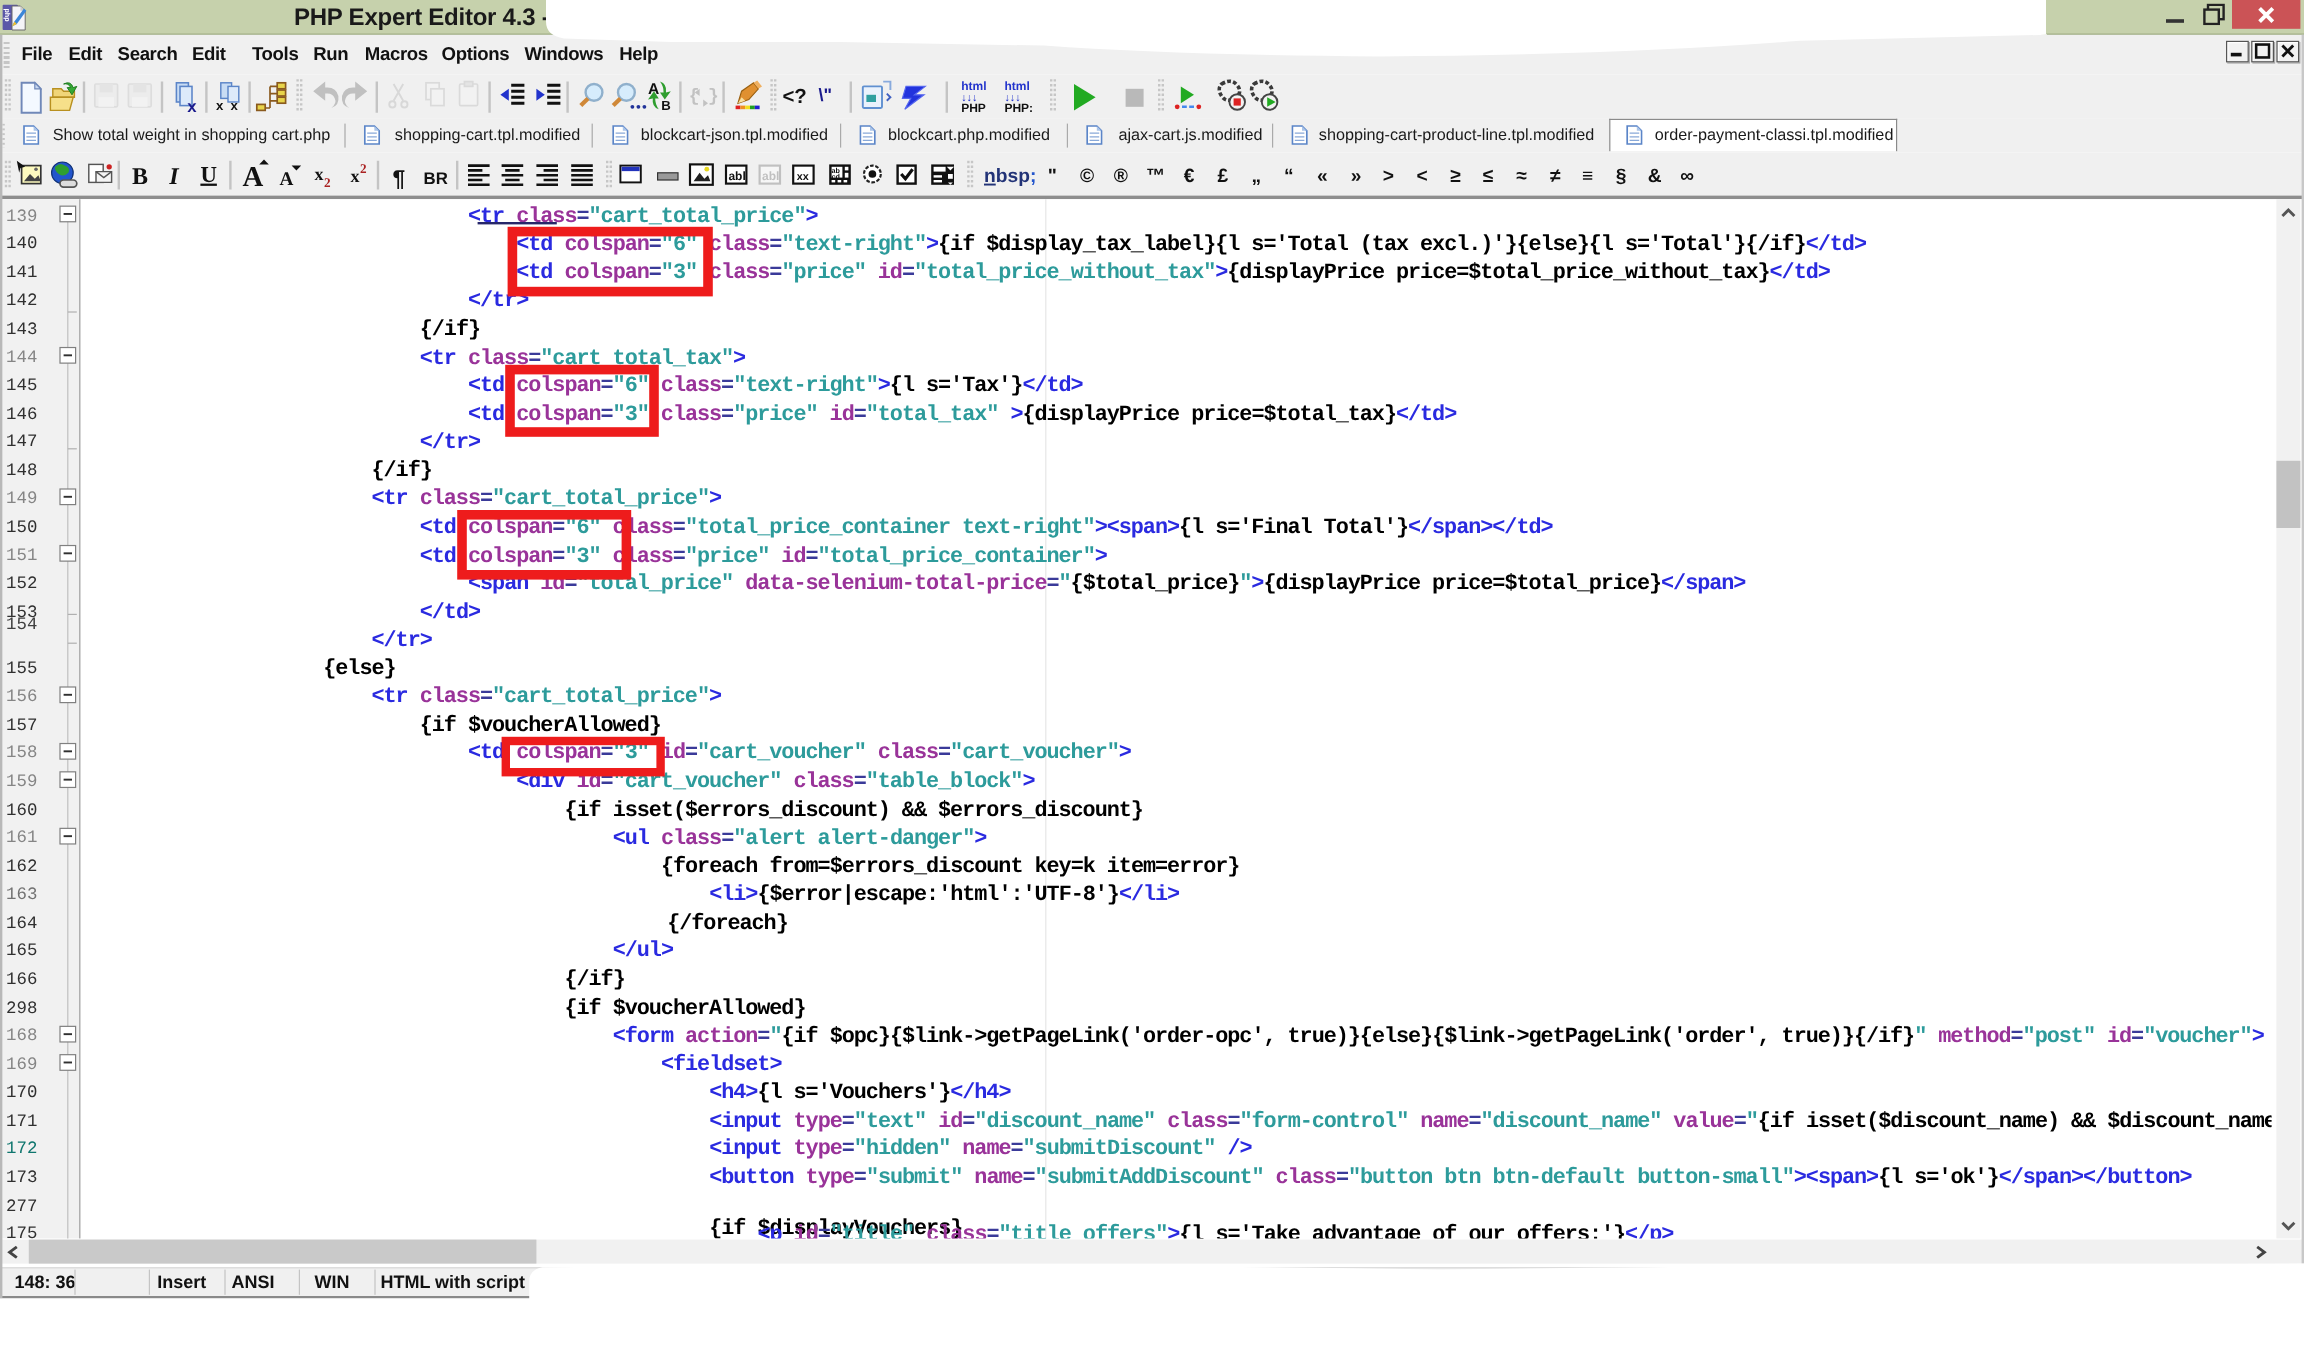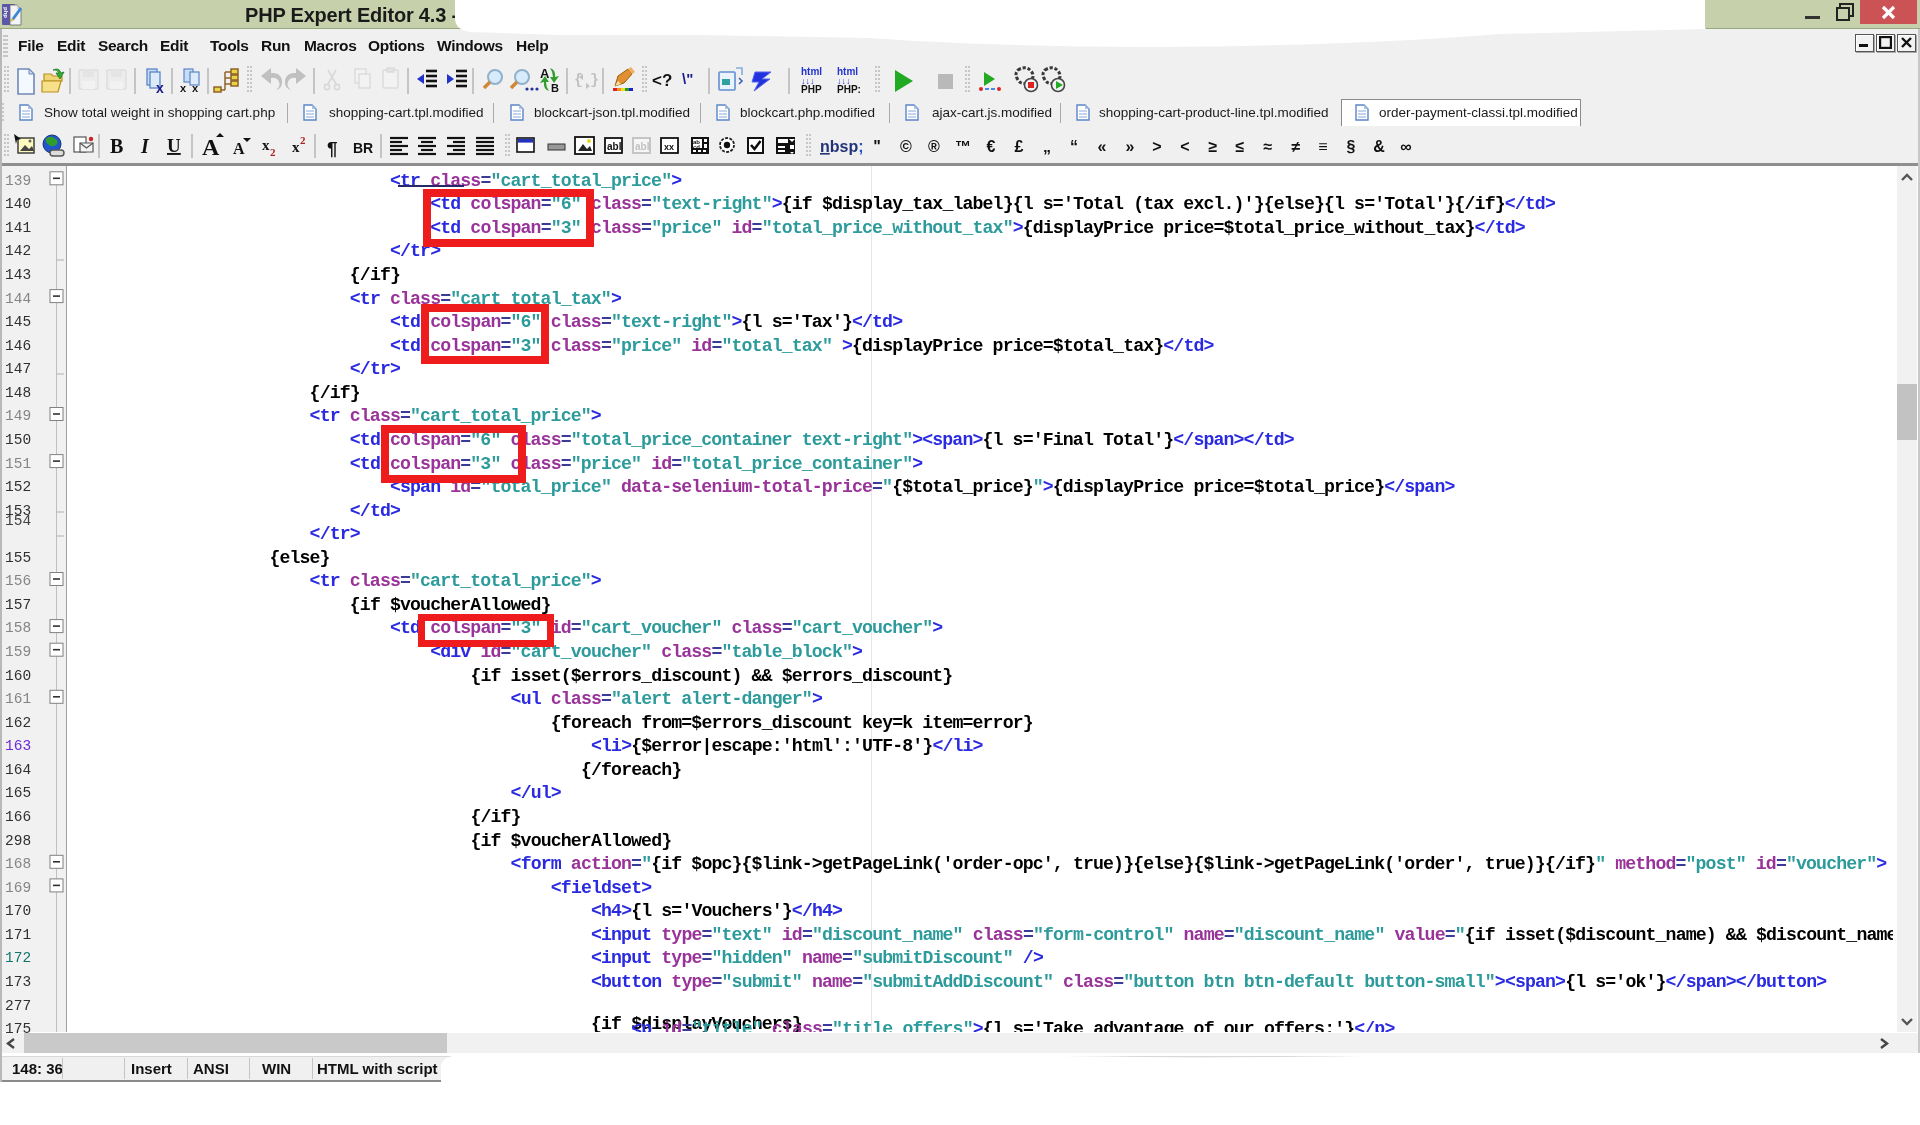--- a/index.html
+++ b/index.html
@@ -459,21 +459,21 @@
 <div class="gn" style="top:496.5px;color:#303030">153</div>
 <div class="gn" style="top:507px;color:#404040">154</div>
 <div class="gn" style="top:543.6px;color:#303030">155</div>
 <div class="gn" style="top:567.2px;color:#858585">156</div>
 <div class="gn" style="top:590.8px;color:#303030">157</div>
 <div class="gn" style="top:614.3px;color:#858585">158</div>
 <div class="gn" style="top:637.9px;color:#858585">159</div>
 <div class="gn" style="top:661.5px;color:#303030">160</div>
 <div class="gn" style="top:685.1px;color:#858585">161</div>
 <div class="gn" style="top:708.6px;color:#303030">162</div>
-<div class="gn" style="top:732.2px;color:#6d28d9">163</div>
+<div class="gn" style="top:732.2px;color:#737373">163</div>
 <div class="gn" style="top:755.8px;color:#303030">164</div>
 <div class="gn" style="top:779.3px;color:#303030">165</div>
 <div class="gn" style="top:802.9px;color:#303030">166</div>
 <div class="gn" style="top:826.5px;color:#303030">298</div>
 <div class="gn" style="top:850.1px;color:#858585">168</div>
 <div class="gn" style="top:873.6px;color:#858585">169</div>
 <div class="gn" style="top:897.2px;color:#303030">170</div>
 <div class="gn" style="top:920.8px;color:#303030">171</div>
 <div class="gn" style="top:944.3px;color:#0f766e">172</div>
 <div class="gn" style="top:967.9px;color:#303030">173</div>
@@ -527,21 +527,21 @@
 <div class="cl" style="top:520.1px;left:309.6px"><span style="color:#2a2ae0">&lt;/tr</span><span style="color:#2a2ae0">&gt;</span></div>
 <div class="cl" style="top:543.6px;left:269.4px"><span style="color:#000000">{else}</span></div>
 <div class="cl" style="top:567.2px;left:309.6px"><span style="color:#2a2ae0">&lt;tr</span><span style="color:#000000"> </span><span style="color:#993399">class</span><span style="color:#3a3a99">=</span><span style="color:#2d9b9b">"</span><span style="color:#2d9b9b">cart_total_price</span><span style="color:#2d9b9b">"</span><span style="color:#2a2ae0">&gt;</span></div>
 <div class="cl" style="top:590.8px;left:349.8px"><span style="color:#000000">{if $voucherAllowed}</span></div>
 <div class="cl" style="top:614.3px;left:390.0px"><span style="color:#2a2ae0">&lt;td</span><span style="color:#000000"> </span><span style="color:#993399">colspan</span><span style="color:#3a3a99">=</span><span style="color:#2d9b9b">"</span><span style="color:#2d9b9b">3</span><span style="color:#2d9b9b">"</span><span style="color:#000000"> </span><span style="color:#993399">id</span><span style="color:#3a3a99">=</span><span style="color:#2d9b9b">"</span><span style="color:#2d9b9b">cart_voucher</span><span style="color:#2d9b9b">"</span><span style="color:#000000"> </span><span style="color:#993399">class</span><span style="color:#3a3a99">=</span><span style="color:#2d9b9b">"</span><span style="color:#2d9b9b">cart_voucher</span><span style="color:#2d9b9b">"</span><span style="color:#2a2ae0">&gt;</span></div>
 <div class="cl" style="top:637.9px;left:430.2px"><span style="color:#2a2ae0">&lt;div</span><span style="color:#000000"> </span><span style="color:#993399">id</span><span style="color:#3a3a99">=</span><span style="color:#2d9b9b">"</span><span style="color:#2d9b9b">cart_voucher</span><span style="color:#2d9b9b">"</span><span style="color:#000000"> </span><span style="color:#993399">class</span><span style="color:#3a3a99">=</span><span style="color:#2d9b9b">"</span><span style="color:#2d9b9b">table_block</span><span style="color:#2d9b9b">"</span><span style="color:#2a2ae0">&gt;</span></div>
 <div class="cl" style="top:661.5px;left:470.4px"><span style="color:#000000">{if isset($errors_discount) &amp;&amp; $errors_discount}</span></div>
 <div class="cl" style="top:685.1px;left:510.6px"><span style="color:#2a2ae0">&lt;ul</span><span style="color:#000000"> </span><span style="color:#993399">class</span><span style="color:#3a3a99">=</span><span style="color:#2d9b9b">"</span><span style="color:#2d9b9b">alert alert-danger</span><span style="color:#2d9b9b">"</span><span style="color:#2a2ae0">&gt;</span></div>
 <div class="cl" style="top:708.6px;left:550.8px"><span style="color:#000000">{foreach from=$errors_discount key=k item=error}</span></div>
 <div class="cl" style="top:732.2px;left:591.0px"><span style="color:#2a2ae0">&lt;li</span><span style="color:#2a2ae0">&gt;</span><span style="color:#000000">{$error|escape:'html':'UTF-8'}</span><span style="color:#2a2ae0">&lt;/li</span><span style="color:#2a2ae0">&gt;</span></div>
-<div class="cl" style="top:755.8px;left:581px"><span style="color:#000000">{/foreach}</span></div>
+<div class="cl" style="top:755.8px;left:556px"><span style="color:#000000">{/foreach}</span></div>
 <div class="cl" style="top:779.3px;left:510.6px"><span style="color:#2a2ae0">&lt;/ul</span><span style="color:#2a2ae0">&gt;</span></div>
 <div class="cl" style="top:802.9px;left:470.4px"><span style="color:#000000">{/if}</span></div>
 <div class="cl" style="top:826.5px;left:470.4px"><span style="color:#000000">{if $voucherAllowed}</span></div>
 <div class="cl" style="top:850.1px;left:510.6px"><span style="color:#2a2ae0">&lt;form</span><span style="color:#000000"> </span><span style="color:#993399">action</span><span style="color:#3a3a99">=</span><span style="color:#2d9b9b">"</span><span style="color:#000000">{if $opc}</span><span style="color:#000000">{$link-&gt;getPageLink('order-opc', true)}</span><span style="color:#000000">{else}</span><span style="color:#000000">{$link-&gt;getPageLink('order', true)}</span><span style="color:#000000">{/if}</span><span style="color:#2d9b9b">"</span><span style="color:#000000"> </span><span style="color:#993399">method</span><span style="color:#3a3a99">=</span><span style="color:#2d9b9b">"</span><span style="color:#2d9b9b">post</span><span style="color:#2d9b9b">"</span><span style="color:#000000"> </span><span style="color:#993399">id</span><span style="color:#3a3a99">=</span><span style="color:#2d9b9b">"</span><span style="color:#2d9b9b">voucher</span><span style="color:#2d9b9b">"</span><span style="color:#2a2ae0">&gt;</span></div>
 <div class="cl" style="top:873.6px;left:550.8px"><span style="color:#2a2ae0">&lt;fieldset</span><span style="color:#2a2ae0">&gt;</span></div>
 <div class="cl" style="top:897.2px;left:591.0px"><span style="color:#2a2ae0">&lt;h4</span><span style="color:#2a2ae0">&gt;</span><span style="color:#000000">{l s='Vouchers'}</span><span style="color:#2a2ae0">&lt;/h4</span><span style="color:#2a2ae0">&gt;</span></div>
 <div class="cl" style="top:920.8px;left:591.0px"><span style="color:#2a2ae0">&lt;input</span><span style="color:#000000"> </span><span style="color:#993399">type</span><span style="color:#3a3a99">=</span><span style="color:#2d9b9b">"</span><span style="color:#2d9b9b">text</span><span style="color:#2d9b9b">"</span><span style="color:#000000"> </span><span style="color:#993399">id</span><span style="color:#3a3a99">=</span><span style="color:#2d9b9b">"</span><span style="color:#2d9b9b">discount_name</span><span style="color:#2d9b9b">"</span><span style="color:#000000"> </span><span style="color:#993399">class</span><span style="color:#3a3a99">=</span><span style="color:#2d9b9b">"</span><span style="color:#2d9b9b">form-control</span><span style="color:#2d9b9b">"</span><span style="color:#000000"> </span><span style="color:#993399">name</span><span style="color:#3a3a99">=</span><span style="color:#2d9b9b">"</span><span style="color:#2d9b9b">discount_name</span><span style="color:#2d9b9b">"</span><span style="color:#000000"> </span><span style="color:#993399">value</span><span style="color:#3a3a99">=</span><span style="color:#2d9b9b">"</span><span style="color:#000000">{if isset($discount_name) &amp;&amp; $discount_name}</span></div>
 <div class="cl" style="top:944.3px;left:591.0px"><span style="color:#2a2ae0">&lt;input</span><span style="color:#000000"> </span><span style="color:#993399">type</span><span style="color:#3a3a99">=</span><span style="color:#2d9b9b">"</span><span style="color:#2d9b9b">hidden</span><span style="color:#2d9b9b">"</span><span style="color:#000000"> </span><span style="color:#993399">name</span><span style="color:#3a3a99">=</span><span style="color:#2d9b9b">"</span><span style="color:#2d9b9b">submitDiscount</span><span style="color:#2d9b9b">"</span><span style="color:#000000"> </span><span style="color:#2a2ae0">/&gt;</span></div>
 <div class="cl" style="top:967.9px;left:591.0px"><span style="color:#2a2ae0">&lt;button</span><span style="color:#000000"> </span><span style="color:#993399">type</span><span style="color:#3a3a99">=</span><span style="color:#2d9b9b">"</span><span style="color:#2d9b9b">submit</span><span style="color:#2d9b9b">"</span><span style="color:#000000"> </span><span style="color:#993399">name</span><span style="color:#3a3a99">=</span><span style="color:#2d9b9b">"</span><span style="color:#2d9b9b">submitAddDiscount</span><span style="color:#2d9b9b">"</span><span style="color:#000000"> </span><span style="color:#993399">class</span><span style="color:#3a3a99">=</span><span style="color:#2d9b9b">"</span><span style="color:#2d9b9b">button btn btn-default button-small</span><span style="color:#2d9b9b">"</span><span style="color:#2a2ae0">&gt;</span><span style="color:#2a2ae0">&lt;span</span><span style="color:#2a2ae0">&gt;</span><span style="color:#000000">{l s='ok'}</span><span style="color:#2a2ae0">&lt;/span</span><span style="color:#2a2ae0">&gt;</span><span style="color:#2a2ae0">&lt;/button</span><span style="color:#2a2ae0">&gt;</span></div>
 <div class="cl" style="top:1010px;left:591.0px"><span style="color:#000000">{if $displayVouchers}</span></div>

